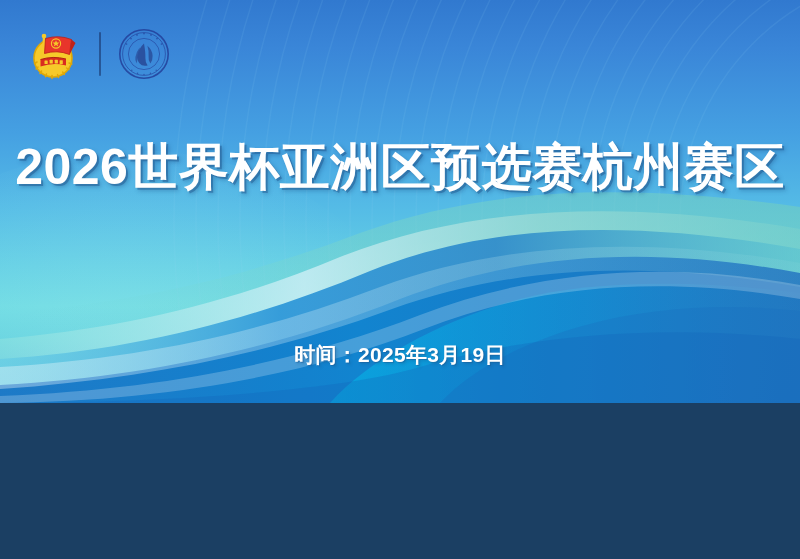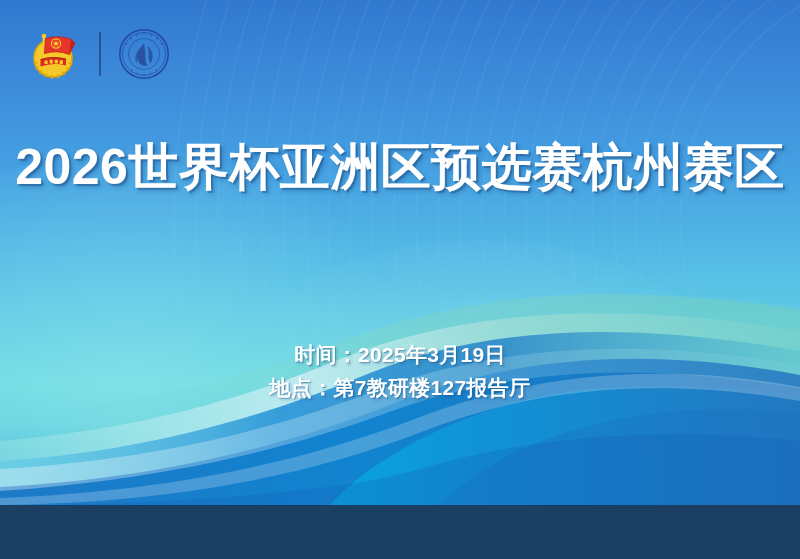--- a/index.html
+++ b/index.html
@@ -7,21 +7,21 @@
     padding: 0;
     background: #1b3f63;
   }
   body {
     font-family: "Liberation Sans", "DejaVu Sans", sans-serif;
   }
 
   #poster {
     position: relative;
     width: 800px;
-    height: 505px;
+    height: 403px;
     overflow: hidden;
     background: linear-gradient(180deg,
         #3179cf 0%,
         #3a86d8 12%,
         #45a0e2 33%,
         #55bce6 52%,
         #63cfe4 66%,
         #6ddbe2 76%,
         #62d2de 84%,
         #49b7dd 92%,
@@ -235,21 +235,20 @@
     </span>
 
   </div>
 
   <div class="headline">
     <span class="headline-line">2026世界杯亚洲区预选赛杭州赛区</span>
   </div>
 
   <div class="details">
     <span class="details-line">时间：2025年3月19日</span>
-    <span class="details-line">地点：第7教研楼127报告厅</span>
   </div>
 
   <div class="waves">
     <svg viewBox="0 0 800 250" preserveAspectRatio="none" aria-hidden="true">
       <defs>
         <linearGradient id="wA" x1="0" y1="0" x2="1" y2="0">
           <stop offset="0%" stop-color="#8fe3e0" stop-opacity=".55"></stop>
           <stop offset="38%" stop-color="#cfeff6" stop-opacity=".80"></stop>
           <stop offset="68%" stop-color="#9fdcd4" stop-opacity=".65"></stop>
           <stop offset="100%" stop-color="#7fd3cc" stop-opacity=".45"></stop>

